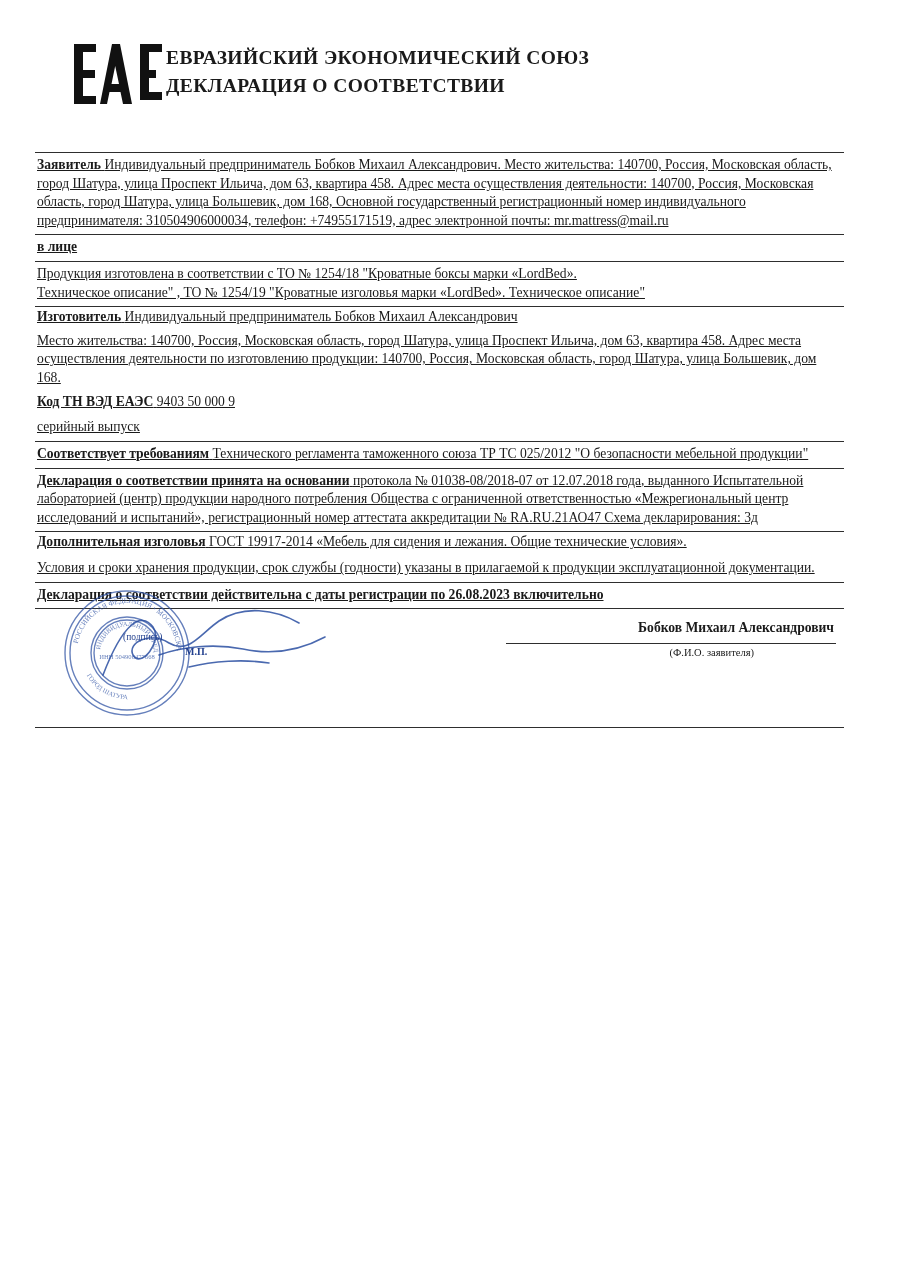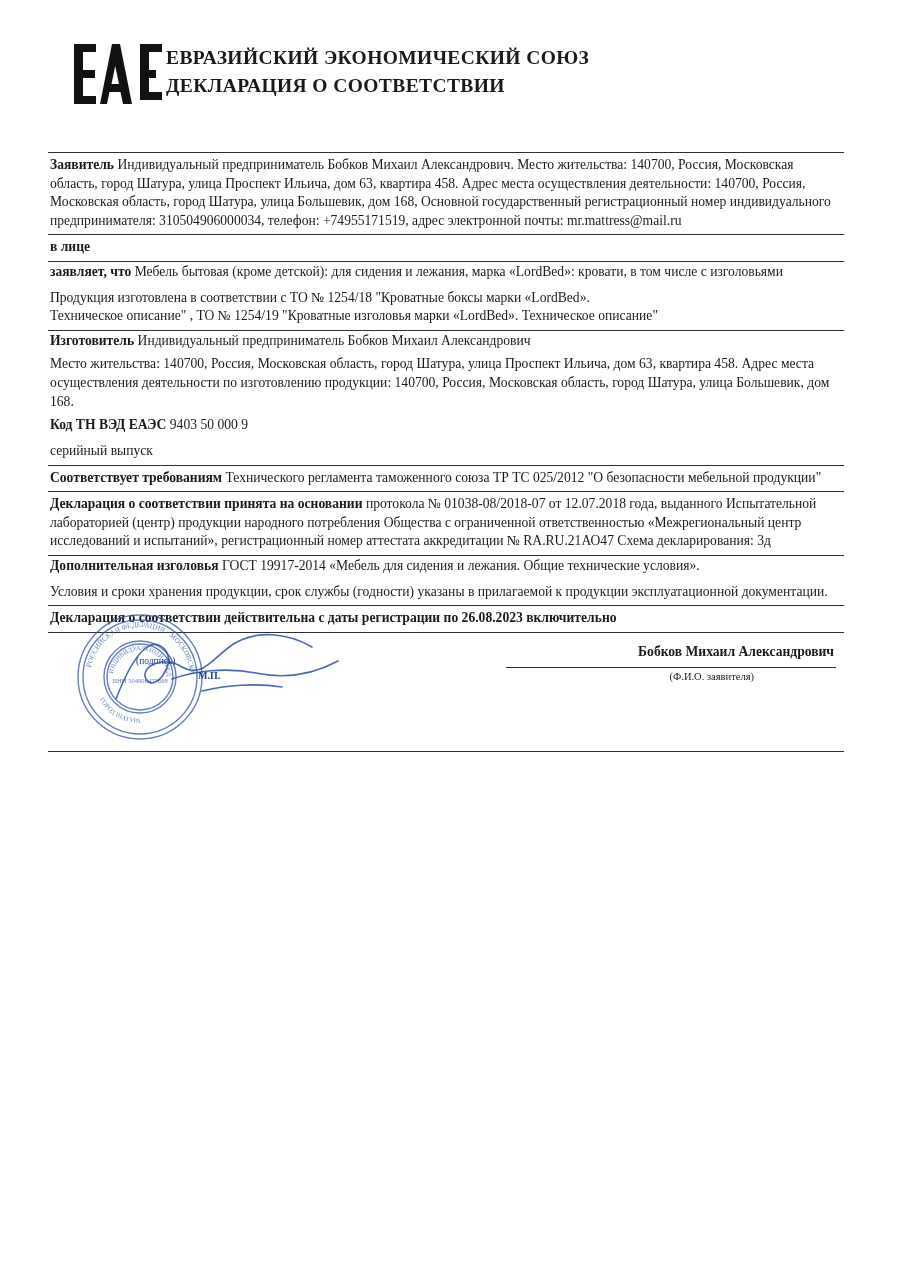--- a/index.html
+++ b/index.html
@@ -46,24 +46,25 @@
   }
   .title-line {
     font-weight: bold;
     font-size: 19.5px;
     letter-spacing: 0.4px;
     line-height: 1.45;
   }
 
   
   .doc-body {
-    margin: 36px 56px 0 48px;
+    margin: 36px 56px 0 35px;
     border-top: 1px solid #2e2e2e;
     font-size: 13.6px;
     line-height: 1.37;
+    text-decoration: underline;
   }
   .row {
     border-bottom: 1px solid #2e2e2e;
     padding: 3px 2px 4px 2px;
   }
   .row.noline {
     border-bottom: none;
     padding-top: 1px;
   }
   .row p {
@@ -172,24 +173,20 @@
     <div class="row">
       <p><span class="label">Заявитель</span>
       <span>Индивидуальный предприниматель Бобков Михаил Александрович. Место жительства: 140700, Россия, Московская область, город Шатура, улица Проспект Ильича, дом 63, квартира 458. Адрес места осуществления деятельности: 140700, Россия, Московская область, город Шатура, улица Большевик, дом 168, Основной государственный регистрационный номер индивидуального предпринимателя: 310504906000034, телефон: +74955171519, адрес электронной почты: mr.mattress@mail.ru</span></p>
     </div>
 
     <div class="row">
       <p><span class="label">в лице</span>
       <span></span></p>
     </div>
 
-    <div class="row noline">
-      <p><span class="label">заявляет, что</span>
-      <span>Мебель бытовая (кроме детской): для сидения и лежания, марка «LordBed»: кровати, в том числе с изголовьями</span></p>
-    </div>
 
     <div class="row">
       <p>Продукция изготовлена в соответствии с ТО № 1254/18 "Кроватные боксы марки «LordBed».</p>
       <p>Техническое описание" , ТО № 1254/19 "Кроватные изголовья марки «LordBed». Техническое описание"</p>
     </div>
 
     <div class="row noline">
       <p><span class="label">Изготовитель</span>
       <span>Индивидуальный предприниматель Бобков Михаил Александрович</span></p>
     </div>

